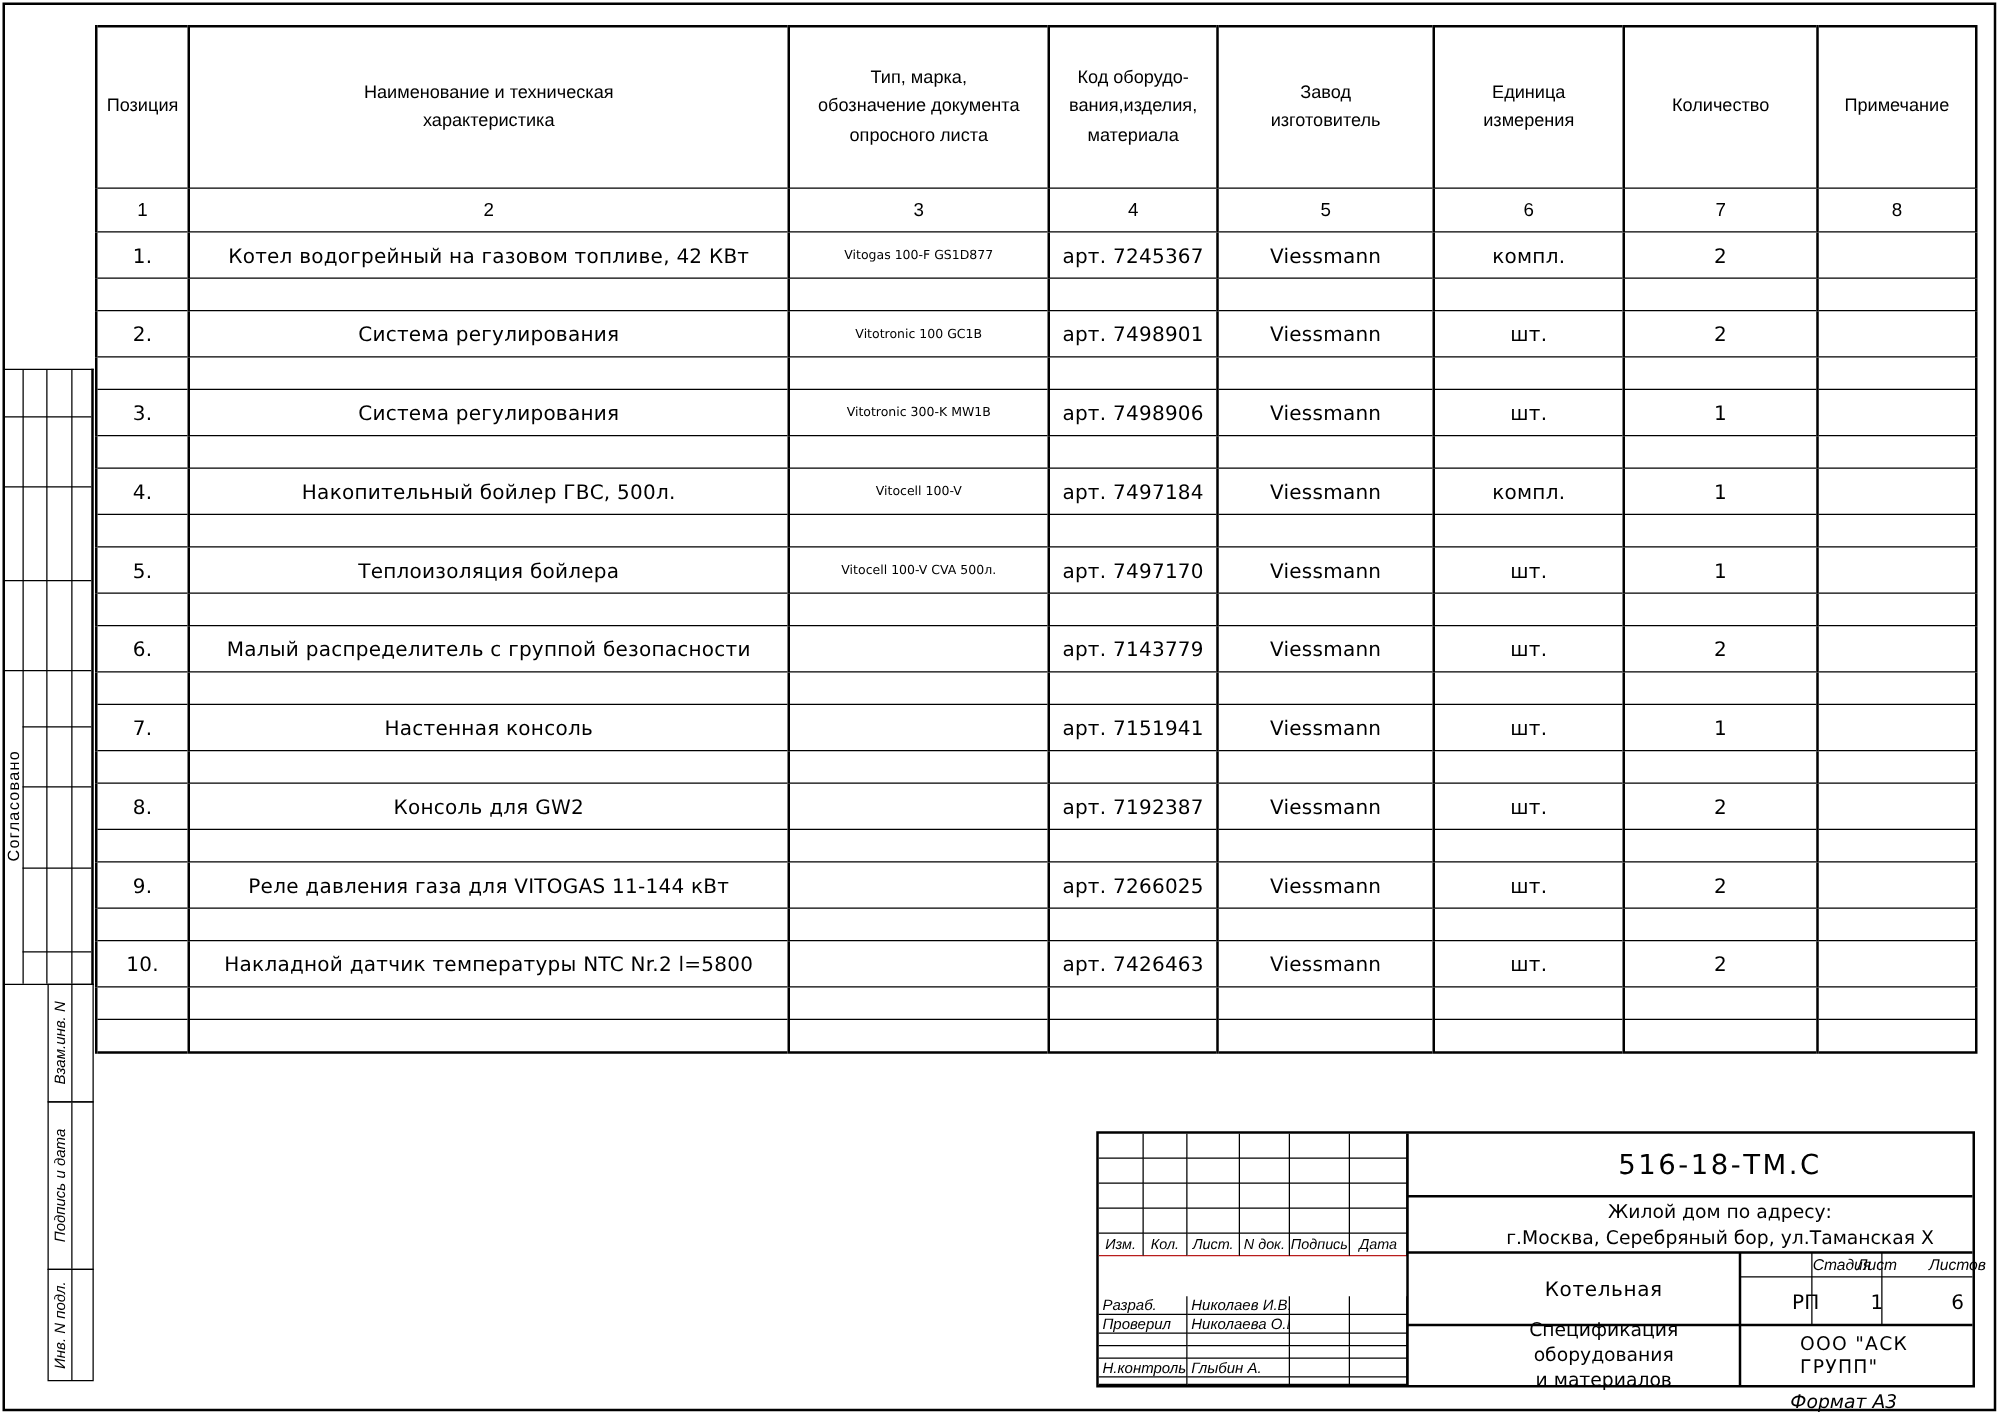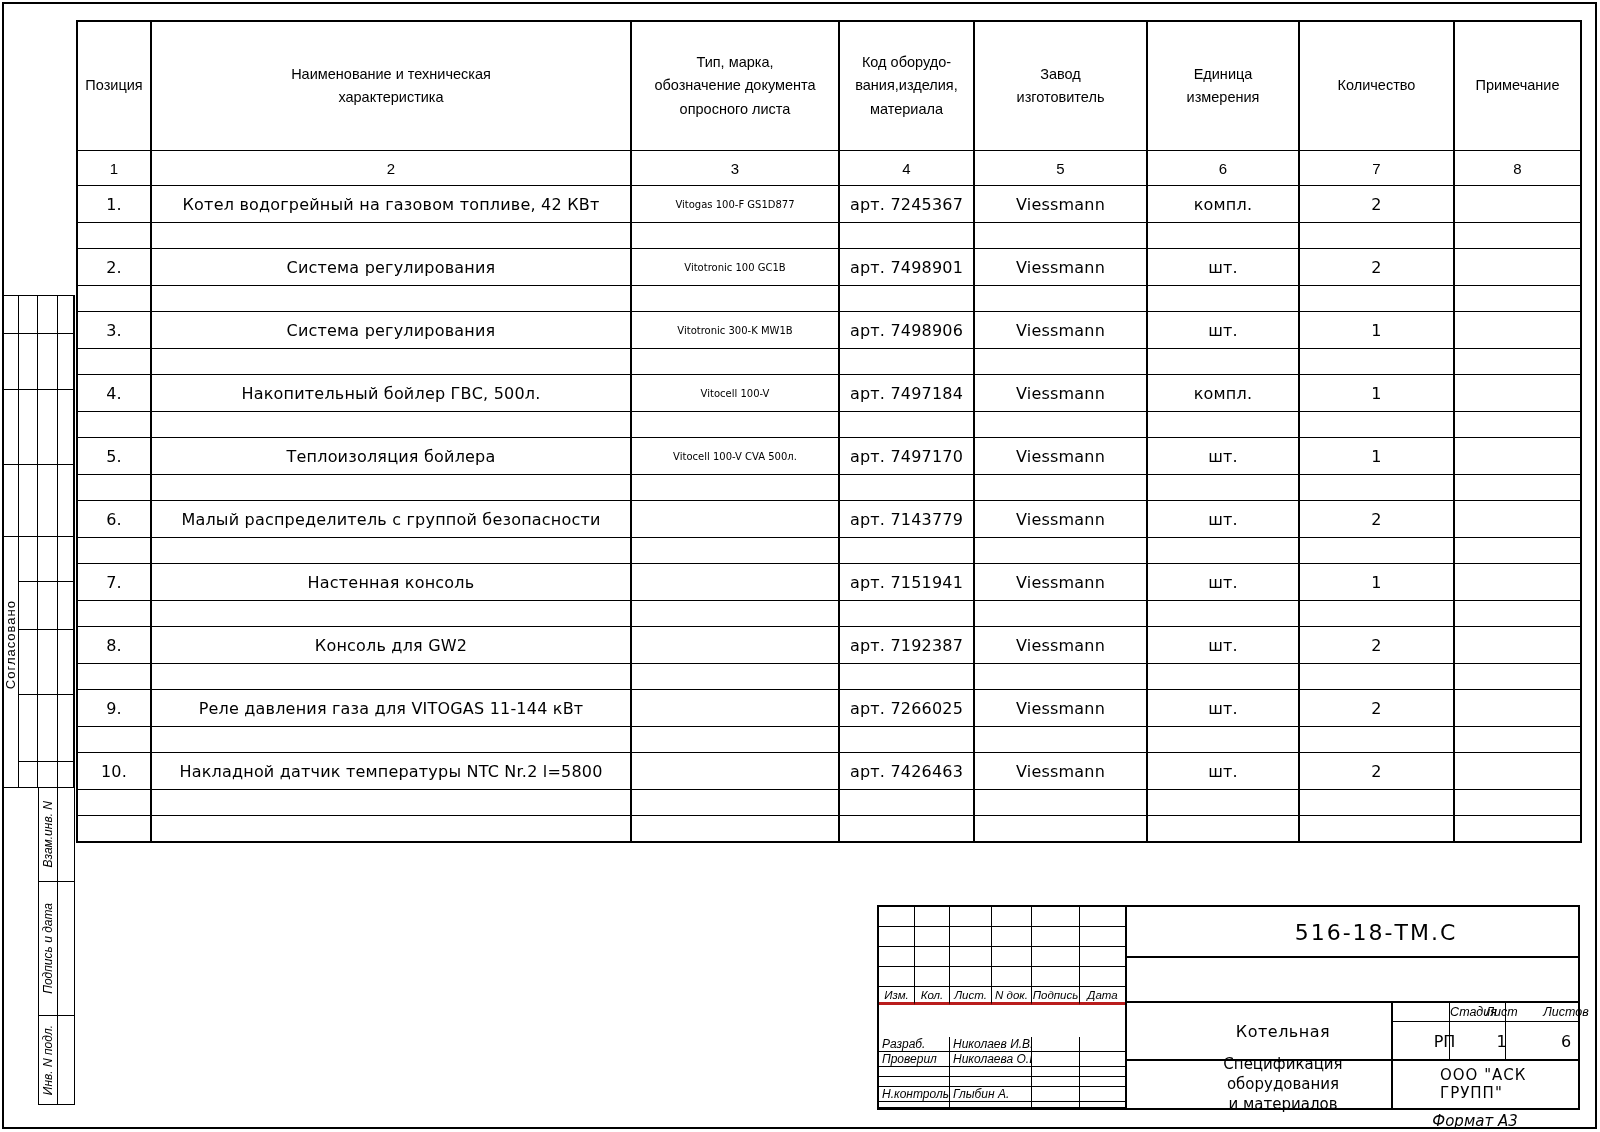--- a/index.html
+++ b/index.html
@@ -45,21 +45,21 @@
   #title-block .abs{position:absolute;}
   .ln-v{position:absolute;width:2px;background:#000;}
   .ln-h{position:absolute;height:2px;background:#000;}
   .ln-v1{position:absolute;width:1px;background:#000;}
   .ln-h1{position:absolute;height:1px;background:#000;}
   #tb-grid{left:0;top:0;width:247px;height:80px;display:grid;
            grid-template-columns:36px 35px 42px 40px 48px 1fr;grid-template-rows:repeat(4,20px);}
   .tb-gcell{border-right:1px solid #000;border-bottom:1px solid #000;box-sizing:border-box;}
   #tb-sighead{left:0;top:80px;width:247px;height:18px;display:grid;
               grid-template-columns:36px 35px 42px 40px 48px 1fr;}
-  #tb-sighead div{border-right:1px solid #000;border-bottom:3px solid #b91c1c;box-sizing:border-box;
+  #tb-sighead div{border-right:1px solid #000;border-bottom:1px solid #b91c1c;box-sizing:border-box;
               font-style:italic;font-size:11.5px;display:flex;align-items:center;justify-content:center;}
   #tb-sigrows{left:0;top:98px;width:247px;height:103px;display:flex;flex-direction:column;}
   .sigrow{display:grid;grid-template-columns:71px 82px 48px 1fr;box-sizing:border-box;}
   .sigrow div{border-right:1px solid #000;border-bottom:1px solid #000;box-sizing:border-box;
               font-style:italic;font-size:12px;display:flex;align-items:center;padding-left:3px;
               overflow:hidden;white-space:nowrap;}
   .tb-cell{display:flex;align-items:center;justify-content:center;box-sizing:border-box;
            font-family:"DejaVu Sans",sans-serif;padding-left:48px;}
   #tb-docnum{left:247px;top:0;width:452px;height:50px;font-size:22px;letter-spacing:2px;}
   #tb-object{left:247px;top:50px;width:452px;height:45px;font-size:15px;line-height:21px;
@@ -450,20 +450,22 @@
     <div class="ln-v" style="left:246px;top:0;height:201px"></div>
     <div class="ln-h" style="left:247px;top:49px;width:452px"></div>
     <div class="ln-h" style="left:247px;top:94px;width:452px"></div>
     <div class="ln-h" style="left:247px;top:152px;width:452px"></div>
     <div class="ln-v" style="left:512px;top:95px;height:106px"></div>
     <div class="ln-h1" style="left:513px;top:114px;width:186px"></div>
     <div class="ln-v1" style="left:570px;top:95px;height:58px"></div>
     <div class="ln-v1" style="left:626px;top:95px;height:58px"></div>
 
     <div id="tb-docnum" class="tb-cell abs">516-18-ТМ.С</div>
+    <div id="tb-object" class="tb-cell abs">Жилой дом по адресу:
+г.Москва, Серебряный бор, ул.Таманская Х</div>
     <div id="tb-section" class="tb-cell abs">Котельная</div>
     <div id="tb-doctitle" class="tb-cell abs">Спецификация оборудования
 и материалов</div>
     <div id="tb-company" class="tb-cell abs">ООО "АСК ГРУПП"</div>
 
     <div class="tb-cell abs stage-hd" style="left:542px;width:57px">Стадия</div>
     <div class="tb-cell abs stage-hd" style="left:571px;width:55px">Лист</div>
     <div class="tb-cell abs stage-hd" style="left:627px;width:72px">Листов</div>
     <div class="tb-cell abs stage-vl" style="left:513px;width:57px">РП</div>
     <div class="tb-cell abs stage-vl" style="left:571px;width:55px">1</div>

